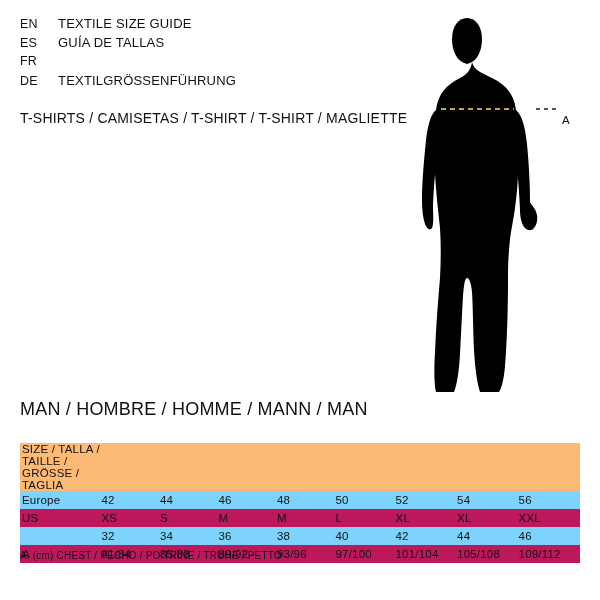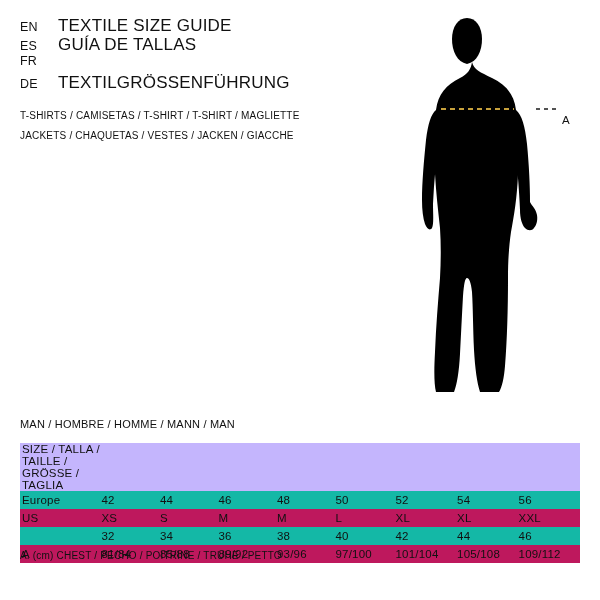--- a/index.html
+++ b/index.html
@@ -34,34 +34,34 @@
     align-items: baseline;
     height: 19px;
   }
   .lang-code {
     width: 38px;
     font-size: 12.5px;
     letter-spacing: 0.2px;
     color: #111;
   }
   .lang-text {
-    font-size: 17px;
+    font-size: 13px;
     letter-spacing: 0.2px;
     color: #111;
   }
 
   
   .category-block {
     position: absolute;
     left: 20px;
     top: 110px;
     width: 400px;
   }
   .category-line {
-    font-size: 10px;
+    font-size: 14px;
     letter-spacing: 0.2px;
     height: 20px;
     color: #111;
   }
 
   
   .figure-wrap {
     position: absolute;
     left: 410px;
     top: 10px;
@@ -74,22 +74,22 @@
     top: 104px;
     font-size: 11.5px;
     color: #111;
     letter-spacing: 0.5px;
   }
 
   
   .table-title {
     position: absolute;
     left: 20px;
-    top: 418px;
-    font-size: 11px;
+    top: 399px;
+    font-size: 18px;
     letter-spacing: 0.2px;
     color: #111;
   }
   table.size-table {
     position: absolute;
     left: 20px;
     top: 443px;
     width: 560px;
     border-collapse: collapse;
     font-size: 11.5px;
@@ -106,25 +106,25 @@
   table.size-table th:first-child,
   table.size-table td:first-child {
     width: 88px;
     padding-left: 2px;
   }
   table.size-table th:not(:first-child),
   table.size-table td:not(:first-child) {
     width: 67px;
   }
   tr.header-row {
-    background: #c4b5fd;
+    background: #fdba74;
     padding-left: 24px;
   }
   tr.shade {
-    background: #14b8a6;
+    background: #7dd3fc;
     margin-left: 24px;
   }
   tr.plain {
     background: #be185d;
   }
   .table-footnote {
     position: absolute;
     left: 20px;
     top: 550px;
     font-size: 10px;
@@ -150,21 +150,20 @@
       <div class="lang-code">FR</div>
     </div>
     <div class="lang-row">
       <div class="lang-code">DE</div>
       <div class="lang-text">TEXTILGRÖSSENFÜHRUNG</div>
     </div>
   </div>
 
   <div class="category-block">
     <div class="category-line">T-SHIRTS / CAMISETAS / T-SHIRT / T-SHIRT / MAGLIETTE</div>
-    <div class="category-line">JACKETS / CHAQUETAS / VESTES / JACKEN / GIACCHE</div>
   </div>
 
   <div class="figure-wrap">
     <svg width="180" height="390" viewBox="0 0 180 390">
 
       <path fill="#000000" d="M57,8 C48,8 42,17 42,29 C42,41 47,52 57,54 C67,52 72,41 72,29 C72,17 66,8 57,8 Z"></path>
 
       <path fill="#000000" d="
         M52,52
         L62,52

